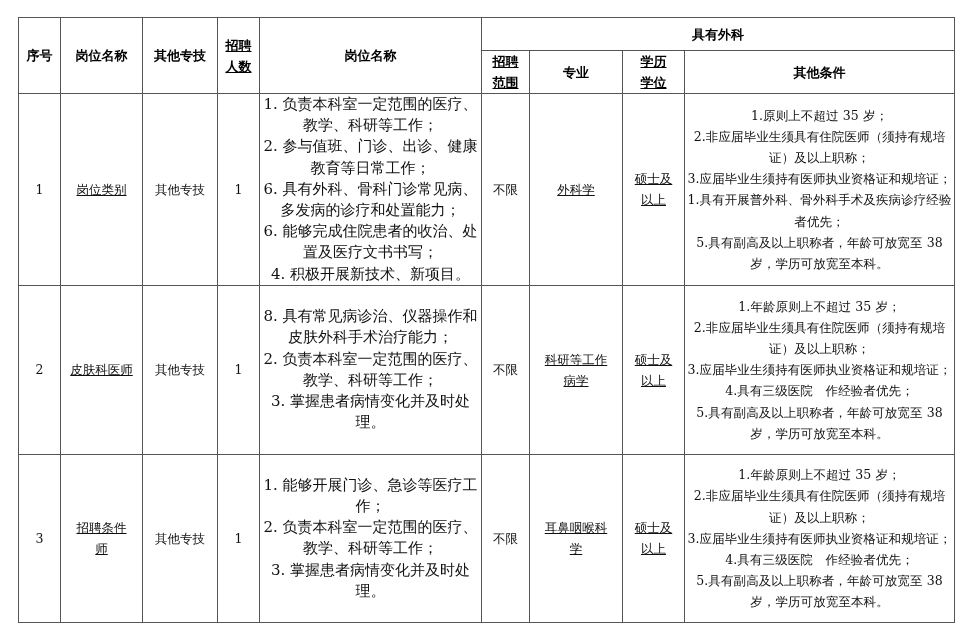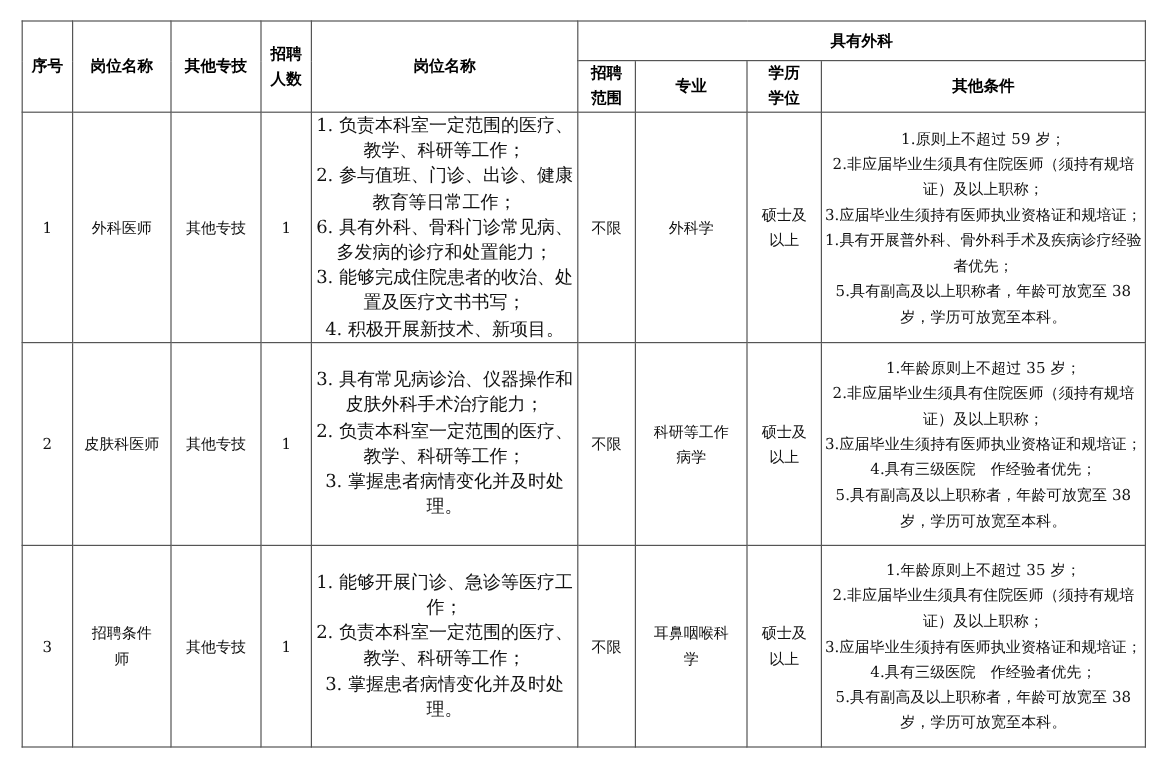--- a/index.html
+++ b/index.html
@@ -16,21 +16,21 @@
   th { font-family:"DejaVu Sans","Liberation Sans",sans-serif; font-weight:bold; font-size:13px; line-height:21px; color:#000; }
   td { font-size:12.5px; line-height:21px; }
   .hdr-top { height:33px; }
   .hdr-sub { height:43px; }
   .row1 { height:188px; }
   .row2 { height:169px; }
   .row3 { height:168px; }
   .duty { text-align:left; padding:0 6px 0 7px; font-size:15px; line-height:21.2px; }
   .other { text-align:left; padding:0 4px 0 5px; font-size:12.5px; line-height:21.2px; letter-spacing:0.1px; }
   .duty div, .other div { margin:0; }
-  .stack span { display:block; }
+  .stack span { display:block;text-decoration:underline; }
   .cell-narrow { padding:0 4px; }
 </style>
 </head>
 <body>
 
 <table class="recruit">
   <colgroup>
     <col style="width:42px">
     <col style="width:82px">
     <col style="width:75px">
@@ -64,57 +64,57 @@
         <span>学位</span>
       </th>
       <th>其他条件</th>
     </tr>
   </thead>
   <tbody>
 
     <tr class="row1">
       <td>1</td>
       <td class="stack cell-narrow">
-        <span>外科医师</span>
+        <span>岗位类别</span>
       </td>
       <td>其他专技</td>
       <td>1</td>
       <td class="duty">
         <div>1. 负责本科室一定范围的医疗、教学、科研等工作；</div>
         <div>2. 参与值班、门诊、出诊、健康教育等日常工作；</div>
         <div>6. 具有外科、骨科门诊常见病、多发病的诊疗和处置能力；</div>
-        <div>3. 能够完成住院患者的收治、处置及医疗文书书写；</div>
+        <div>6. 能够完成住院患者的收治、处置及医疗文书书写；</div>
         <div>4. 积极开展新技术、新项目。</div>
       </td>
       <td>不限</td>
       <td class="stack">
         <span>外科学</span>
       </td>
       <td class="stack">
         <span>硕士及</span>
         <span>以上</span>
       </td>
       <td class="other">
-        <div>1.原则上不超过 59 岁；</div>
+        <div>1.原则上不超过 35 岁；</div>
         <div>2.非应届毕业生须具有住院医师（须持有规培证）及以上职称；</div>
         <div>3.应届毕业生须持有医师执业资格证和规培证；</div>
         <div>1.具有开展普外科、骨外科手术及疾病诊疗经验者优先；</div>
         <div>5.具有副高及以上职称者，年龄可放宽至 38 岁，学历可放宽至本科。</div>
       </td>
     </tr>
 
     <tr class="row2">
       <td>2</td>
       <td class="stack cell-narrow">
         <span>皮肤科医师</span>
       </td>
       <td>其他专技</td>
       <td>1</td>
       <td class="duty">
-        <div>3. 具有常见病诊治、仪器操作和皮肤外科手术治疗能力；</div>
+        <div>8. 具有常见病诊治、仪器操作和皮肤外科手术治疗能力；</div>
         <div>2. 负责本科室一定范围的医疗、教学、科研等工作；</div>
         <div>3. 掌握患者病情变化并及时处理。</div>
       </td>
       <td>不限</td>
       <td class="stack">
         <span>科研等工作</span>
         <span>病学</span>
       </td>
       <td class="stack">
         <span>硕士及</span>

